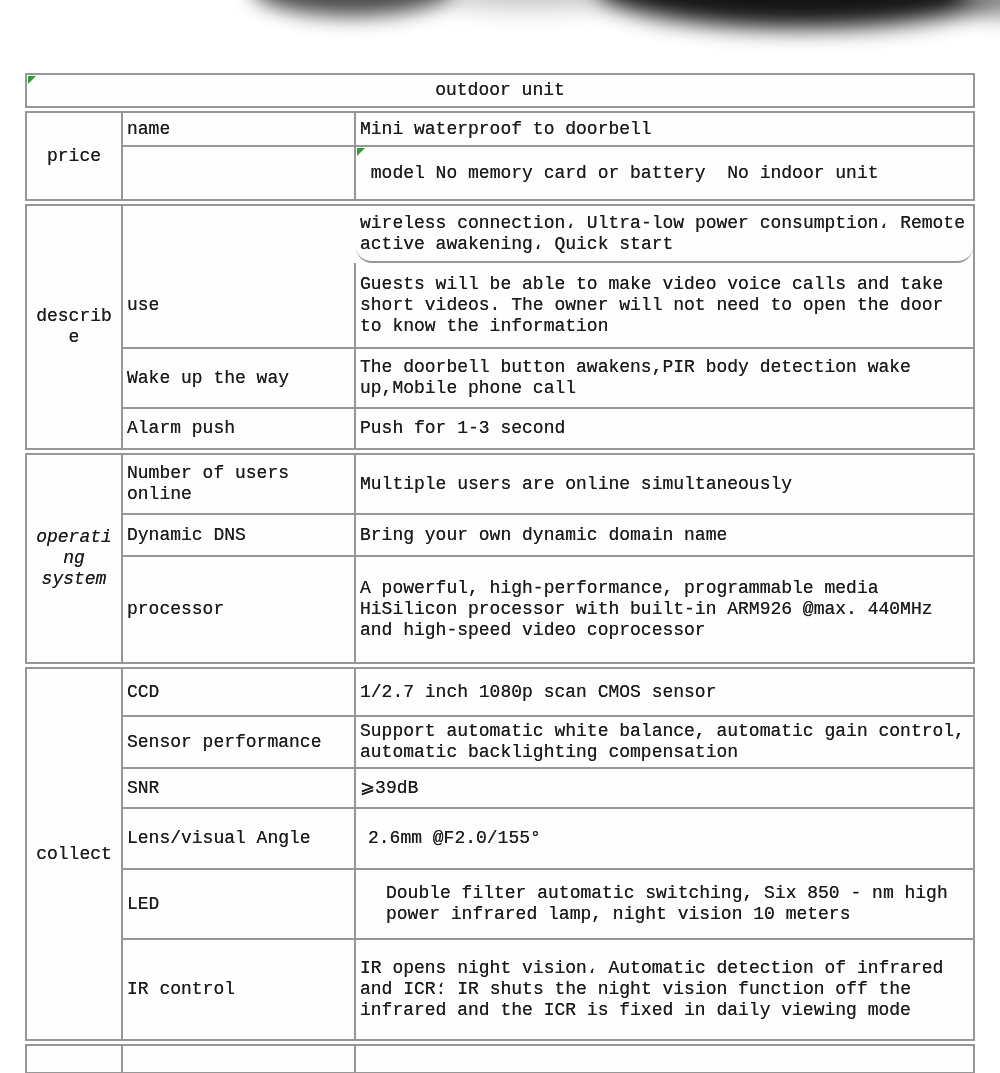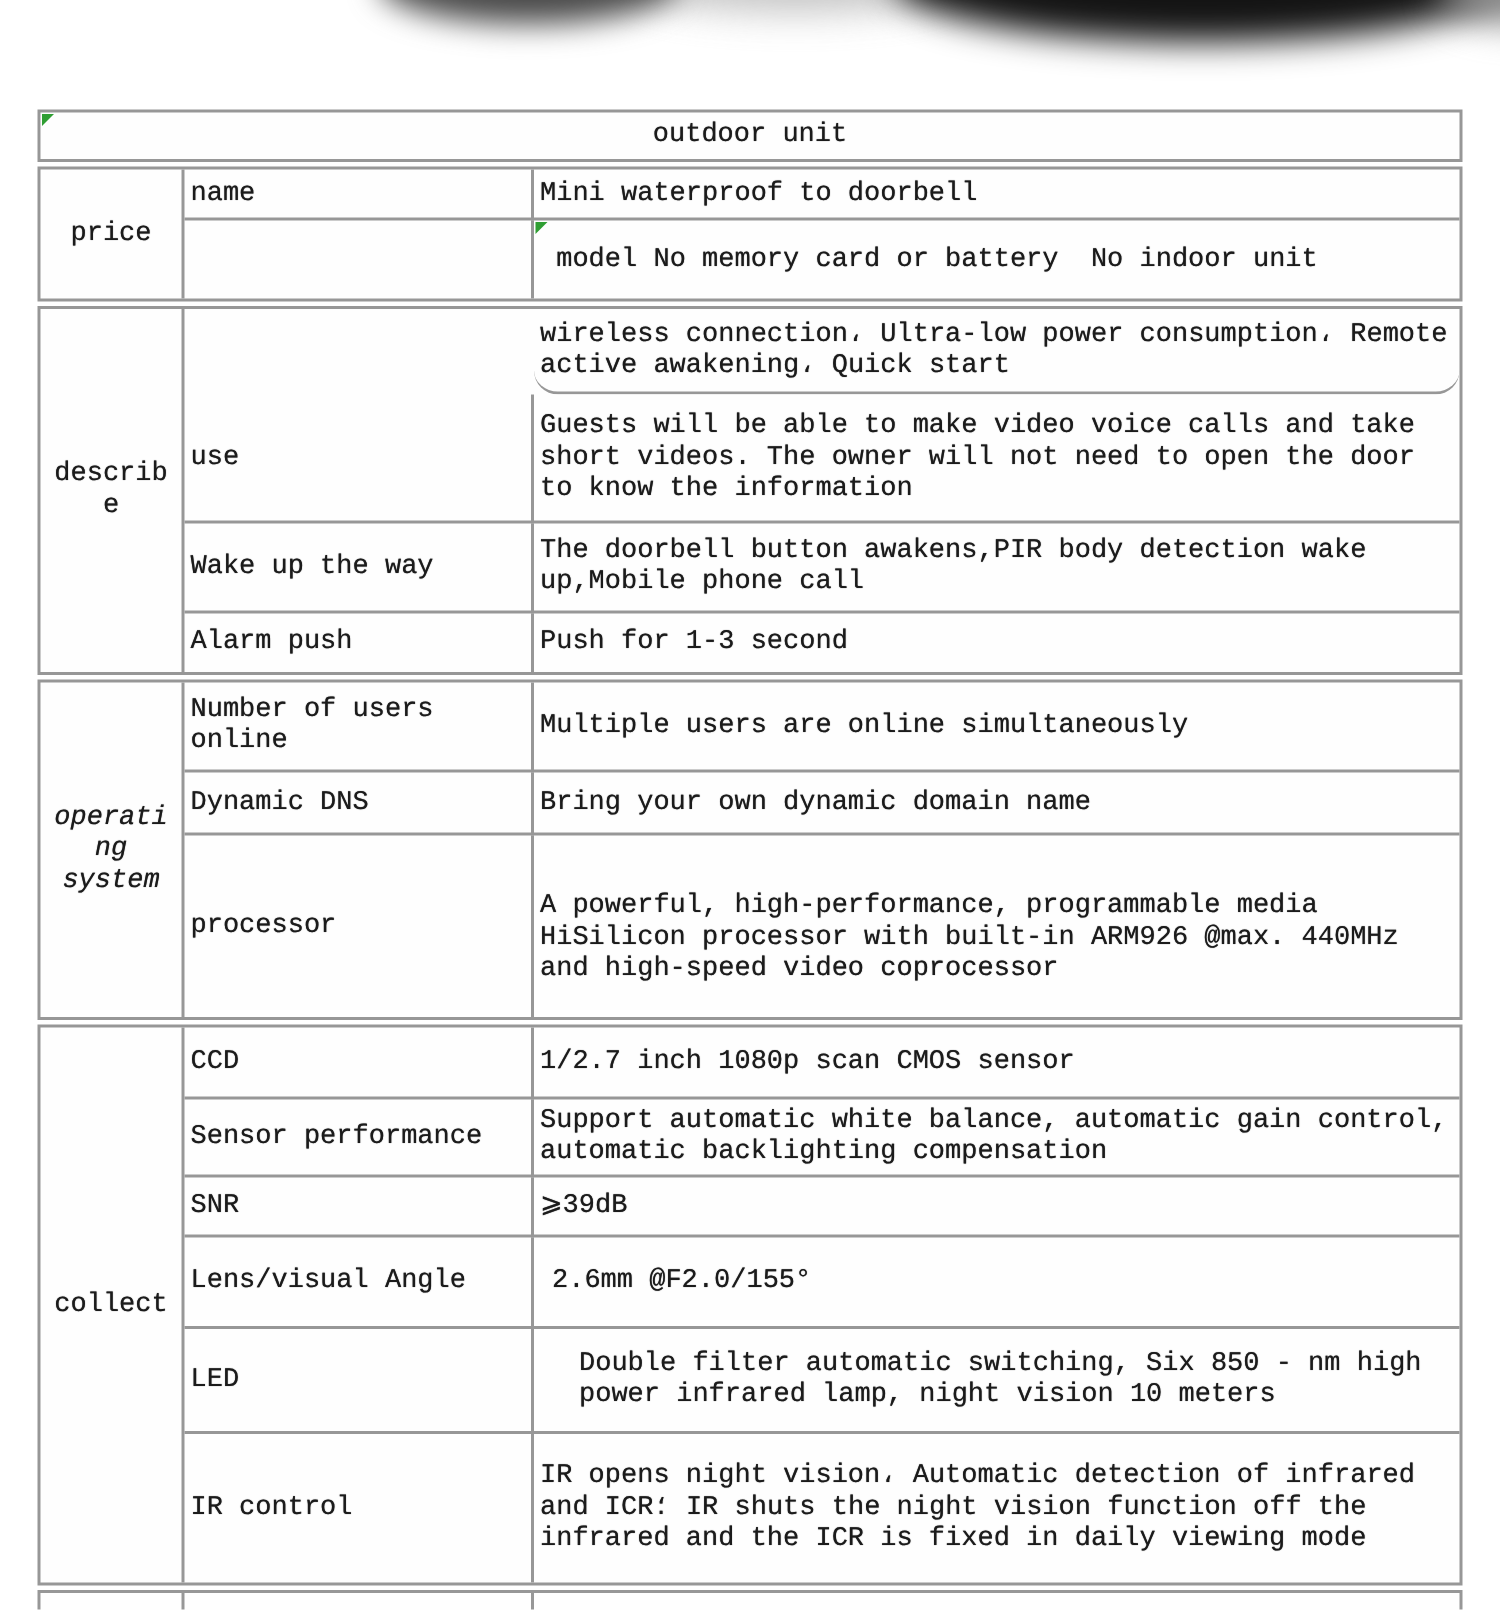--- a/index.html
+++ b/index.html
@@ -99,21 +99,21 @@
         <div class="cell c3 rb" style="grid-row: 3; min-height: 60px;">The doorbell button awakens,PIR body detection wake up,Mobile phone call</div>
         <div class="cell c3" style="grid-row: 4; min-height: 39px;">Push for 1-3 second</div>
       </div>
       <div class="sec">
         <div class="cell cat" style="grid-row: 1 / span 3; font-style: italic;">operating system</div>
         <div class="cell c2 rb" style="grid-row: 1; min-height: 60px;">Number of users online</div>
         <div class="cell c3 rb" style="grid-row: 1; min-height: 60px;">Multiple users are online simultaneously</div>
         <div class="cell c2 rb" style="grid-row: 2; min-height: 42px;">Dynamic DNS</div>
         <div class="cell c3 rb" style="grid-row: 2; min-height: 42px;">Bring your own dynamic domain name</div>
         <div class="cell c2" style="grid-row: 3; min-height: 105px;">processor</div>
-        <div class="cell c3" style="grid-row: 3; min-height: 105px; margin-top: 16px;">A powerful, high-performance, programmable media HiSilicon processor with built-in ARM926 @max. 440MHz and high-speed video coprocessor</div>
+        <div class="cell c3" style="grid-row: 3; min-height: 105px;">A powerful, high-performance, programmable media HiSilicon processor with built-in ARM926 @max. 440MHz and high-speed video coprocessor</div>
       </div>
       <div class="sec">
         <div class="cell cat" style="grid-row: 1 / span 6;">collect</div>
         <div class="cell c2 rb" style="grid-row: 1; min-height: 48px;">CCD</div>
         <div class="cell c3 rb" style="grid-row: 1; min-height: 48px;">1/2.7 inch 1080p scan CMOS sensor</div>
         <div class="cell c2 rb" style="grid-row: 2; min-height: 52px;">Sensor performance</div>
         <div class="cell c3 rb" style="grid-row: 2; min-height: 52px;">Support automatic white balance, automatic gain control, automatic backlighting compensation</div>
         <div class="cell c2 rb" style="grid-row: 3; min-height: 40px;">SNR</div>
         <div class="cell c3 rb" style="grid-row: 3; min-height: 40px;">⩾39dB</div>
         <div class="cell c2 rb" style="grid-row: 4; min-height: 61px;">Lens/visual Angle</div>

